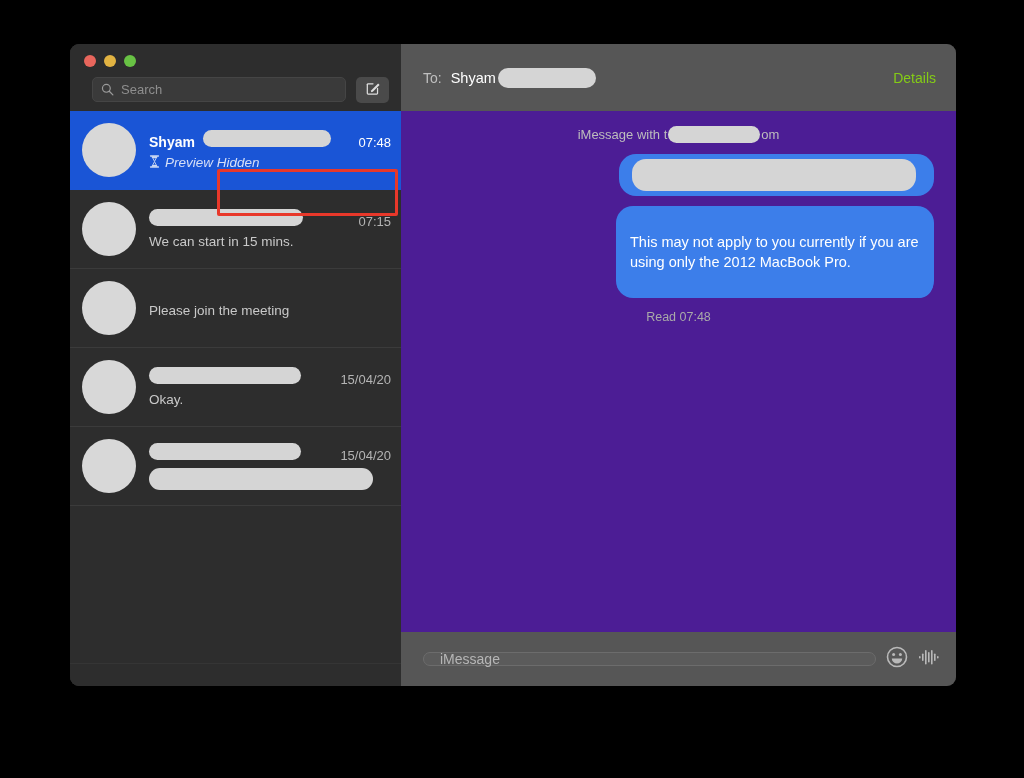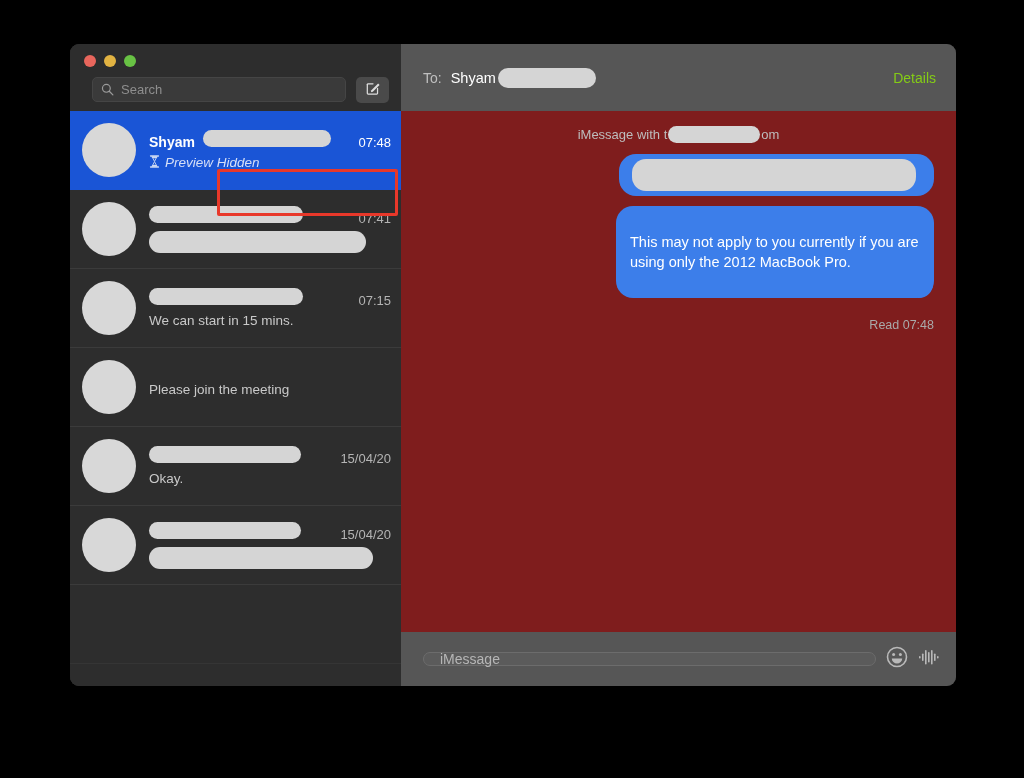--- a/index.html
+++ b/index.html
@@ -210,21 +210,21 @@
     font-size: 14px;
     color: #84cc16;
   }
 
   #messages {
     flex: 1 1 auto;
     overflow: hidden;
     padding: 14px 22px 0 22px;
     display: flex;
     flex-direction: column;
-    background: #7f1d1d;
+    background: #4c1d95;
   }
   #thread-meta {
     text-align: center;
     font-size: 13px;
     color: #bdbdbd;
     line-height: 19px;
   }
   #thread-meta .line1 {
     display: flex; align-items: center; justify-content: center; gap: 0;
   }
@@ -273,24 +273,24 @@
   }
   #bubble1 { width: 315px; height: 42px; padding: 0; }
   #bubble1-redact {
     position: absolute;
     left: 13px; top: 5px;
     width: 284px; height: 32px;
     background: #d5d5d5;
     border-radius: 14px;
   }
   #read-receipt {
-    text-align: right;
+    text-align: center;
     font-size: 12.5px;
     color: #a9a9a9;
-    margin-top: 20px;
+    margin-top: 12px;
   }
 
   
   #compose-bar {
     flex: 0 0 auto;
     height: 54px;
     background: #565656;
     display: flex;
     align-items: center;
     padding: 0 16px 0 22px;
@@ -366,32 +366,20 @@
                 <path d="M2.4 1.2 C2.4 4 8.6 4 8.6 1.2 Z" fill="#cdd8f2"></path>
                 <path d="M2.4 11.8 C2.4 9 8.6 9 8.6 11.8 Z" fill="#cdd8f2"></path>
                 <path d="M3.2 2 L7.8 2 L5.5 6.4 Z M3.2 11 L7.8 11 L5.5 6.6 Z" fill="none" stroke="#cdd8f2" stroke-width="0.9"></path>
               </svg>
             </span>
             <span>Preview Hidden</span>
           </div>
         </div>
       </div>
 
-      <div class="conv-row">
-        <div class="avatar"></div>
-        <div class="conv-body">
-          <div class="conv-toprow">
-            <span class="redact" style="width:154px;"></span>
-            <span class="conv-time">07:41</span>
-          </div>
-          <div class="conv-preview">
-            <span class="preview-redact" style="width:217px;"></span>
-          </div>
-        </div>
-      </div>
 
       <div class="conv-row">
         <div class="avatar"></div>
         <div class="conv-body">
           <div class="conv-toprow">
             <span class="redact" style="width:154px;"></span>
             <span class="conv-time">07:15</span>
           </div>
           <div class="conv-preview">
             <span>We can start in 15 mins.</span>

